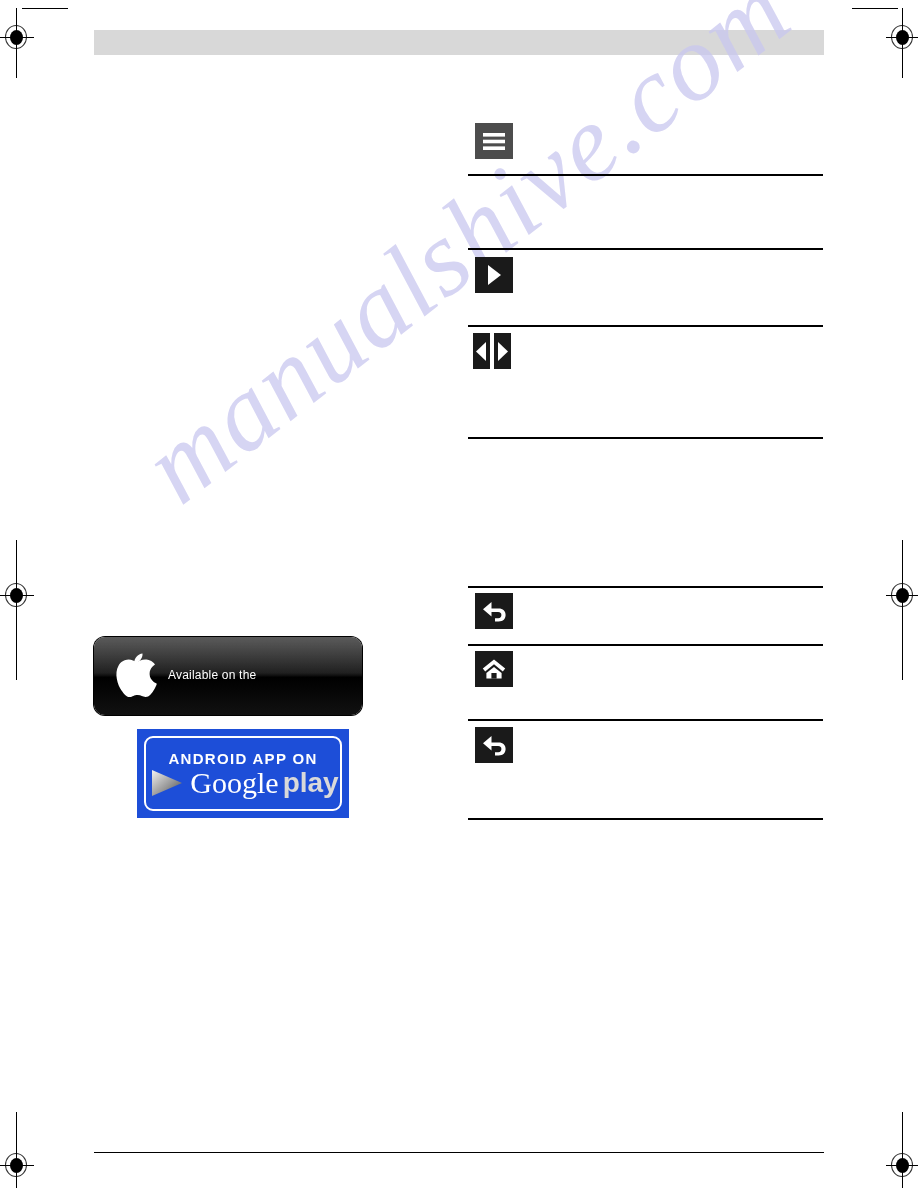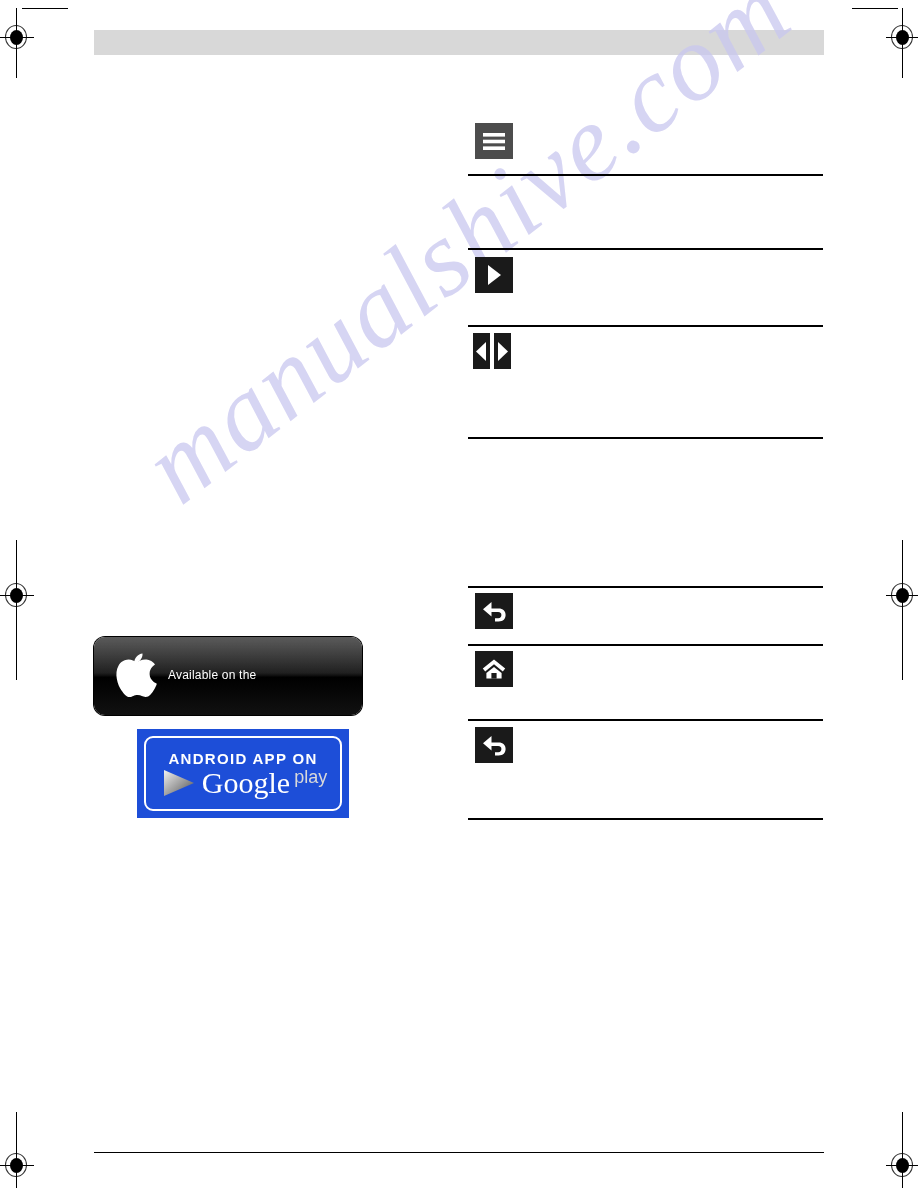--- a/index.html
+++ b/index.html
@@ -175,36 +175,37 @@
   }
   .gplay-line1 {
     color: #ffffff;
     font-size: 15px;
     font-weight: bold;
     letter-spacing: 1.3px;
     margin-bottom: 1px;
   }
   .gplay-row {
     display: flex;
+    align-items: center;
     justify-content: center;
   }
   .gplay-tri { width: 40px; height: 30px; flex: none; margin-right: 3px; }
   .gplay-word {
     font-family: "Liberation Serif", serif;
     color: #ffffff;
     font-size: 30px;
     line-height: 1;
   }
   .gplay-word2 {
     font-family: "Liberation Sans", sans-serif;
     color: #d9d9d9;
-    font-size: 18px;
+    font-size: 28px;
     line-height: 1;
     margin-left: 4px;
-    font-weight: 400;
+    font-weight: 700;
   }
 
   
   .watermark {
     position: absolute;
     left: 120px;
     top: 430px;
     width: 760px;
     color: #c9c7ef;
     font-size: 108px;

